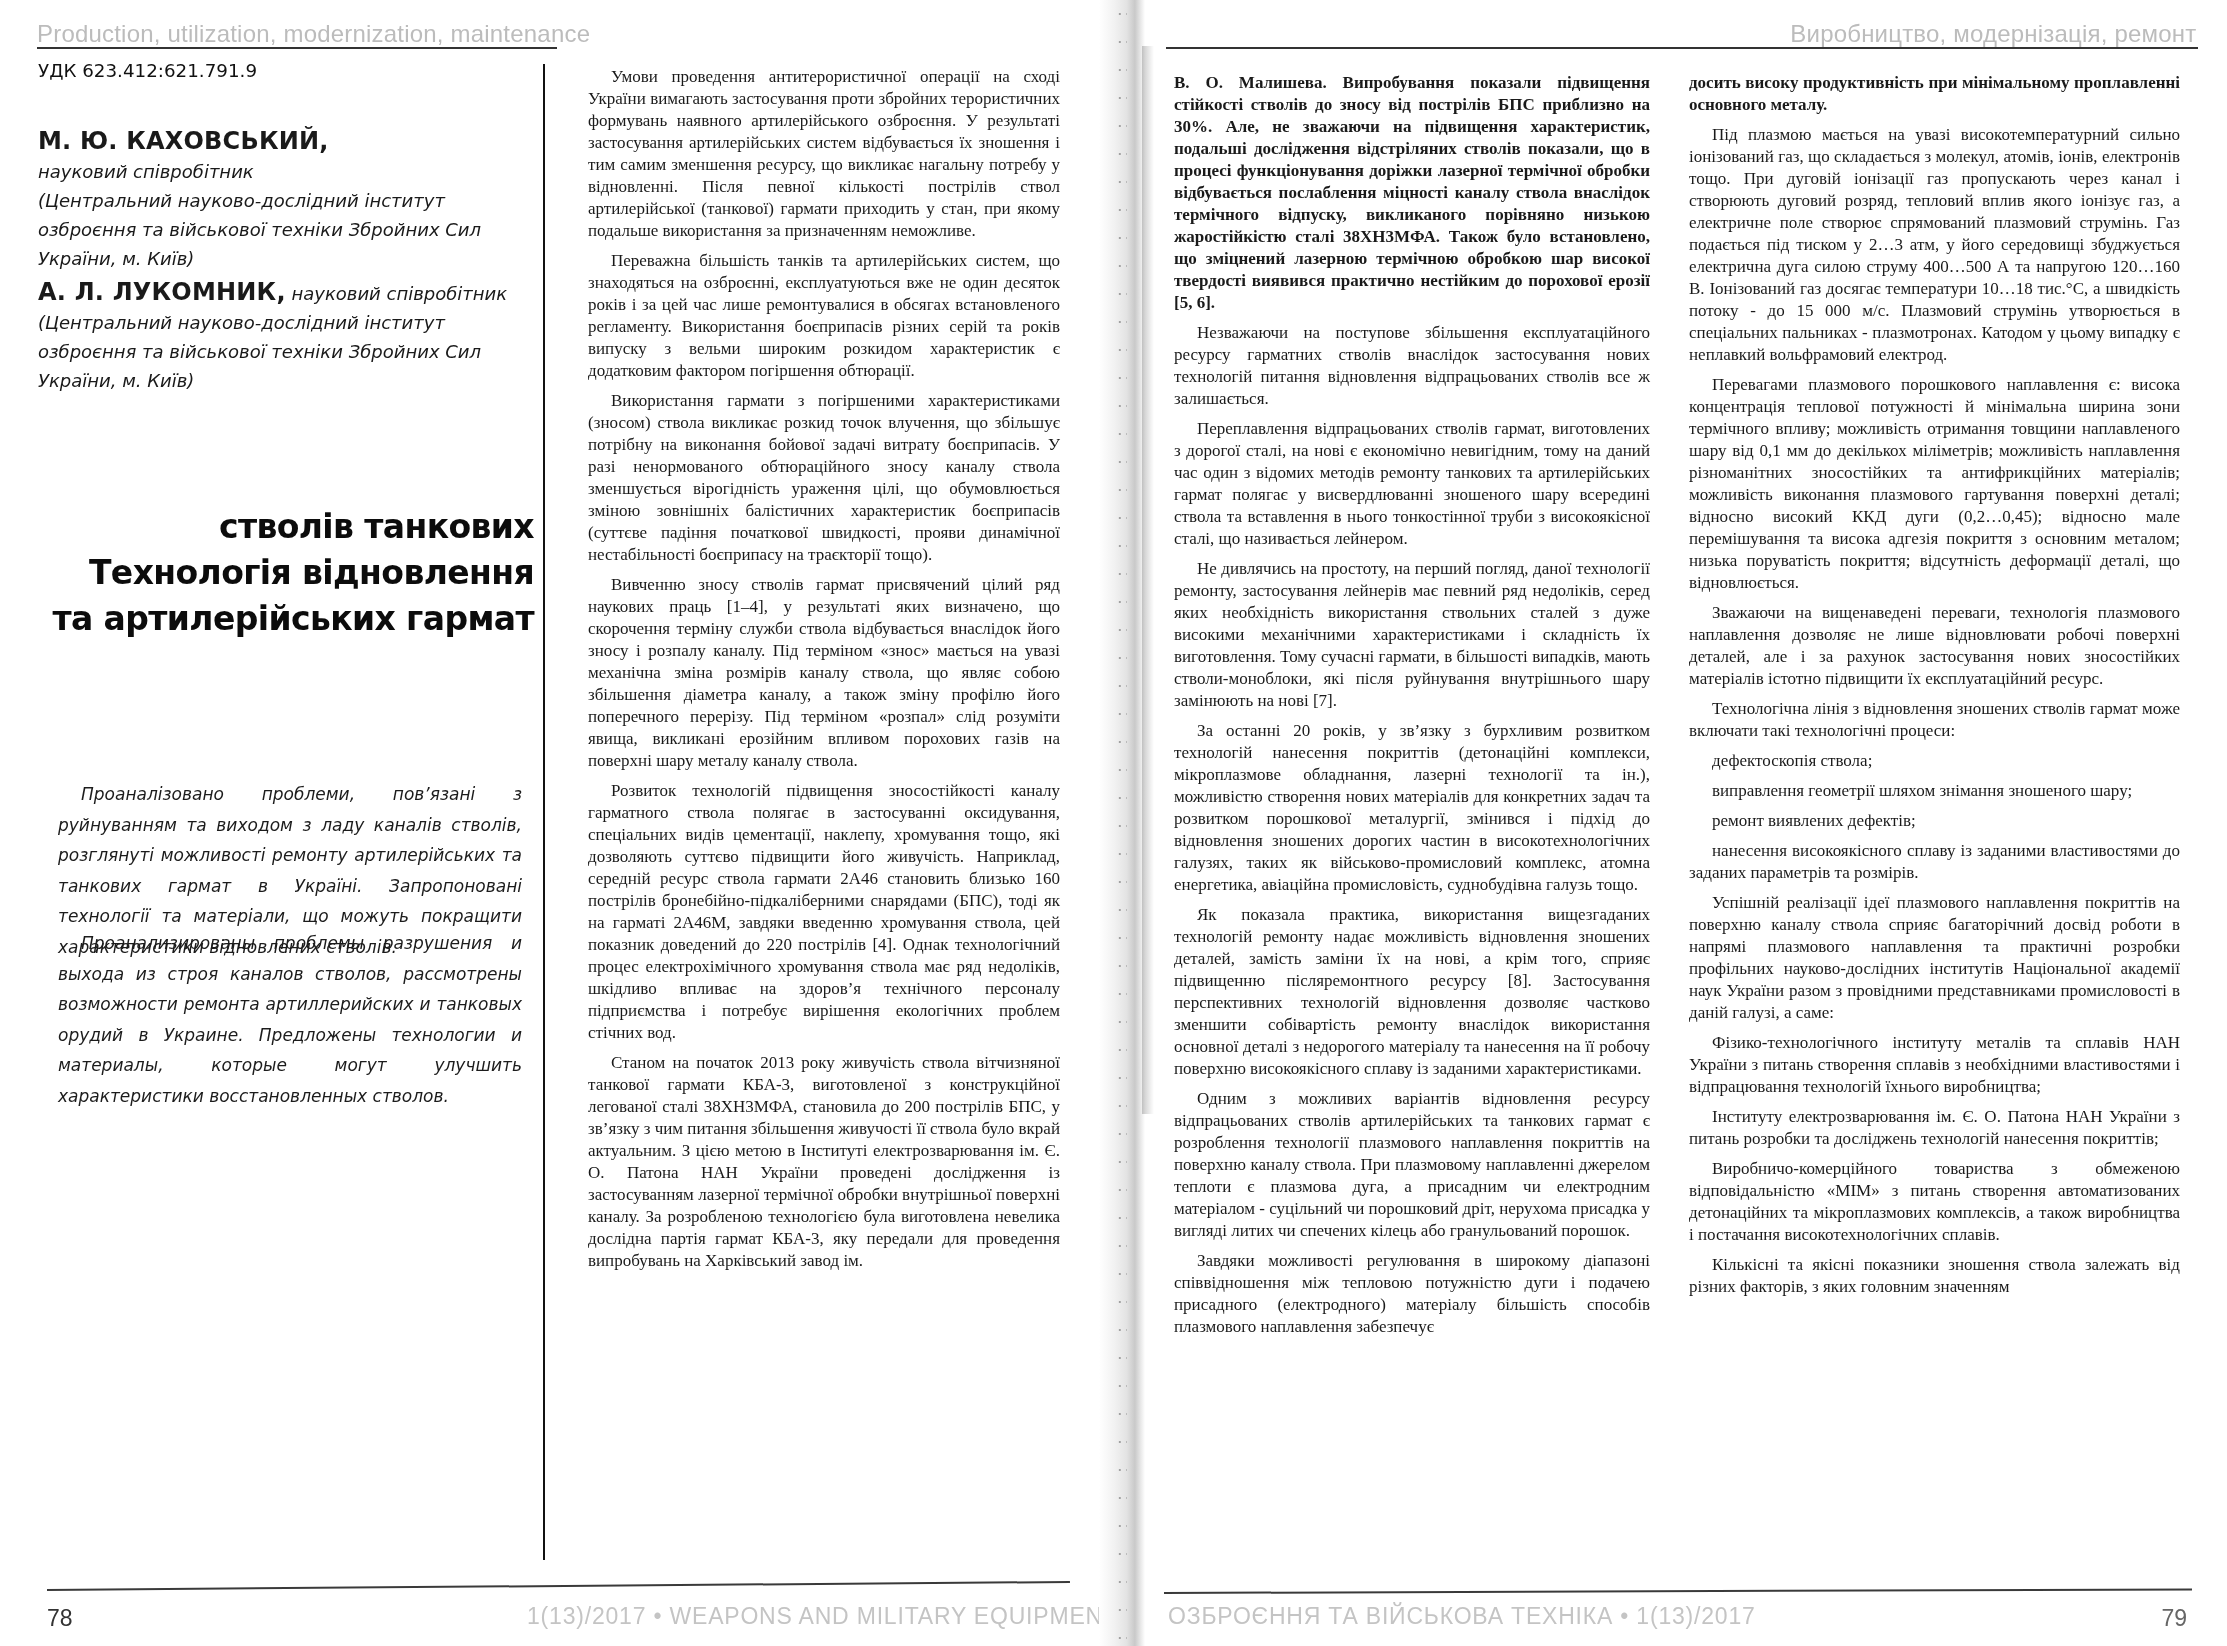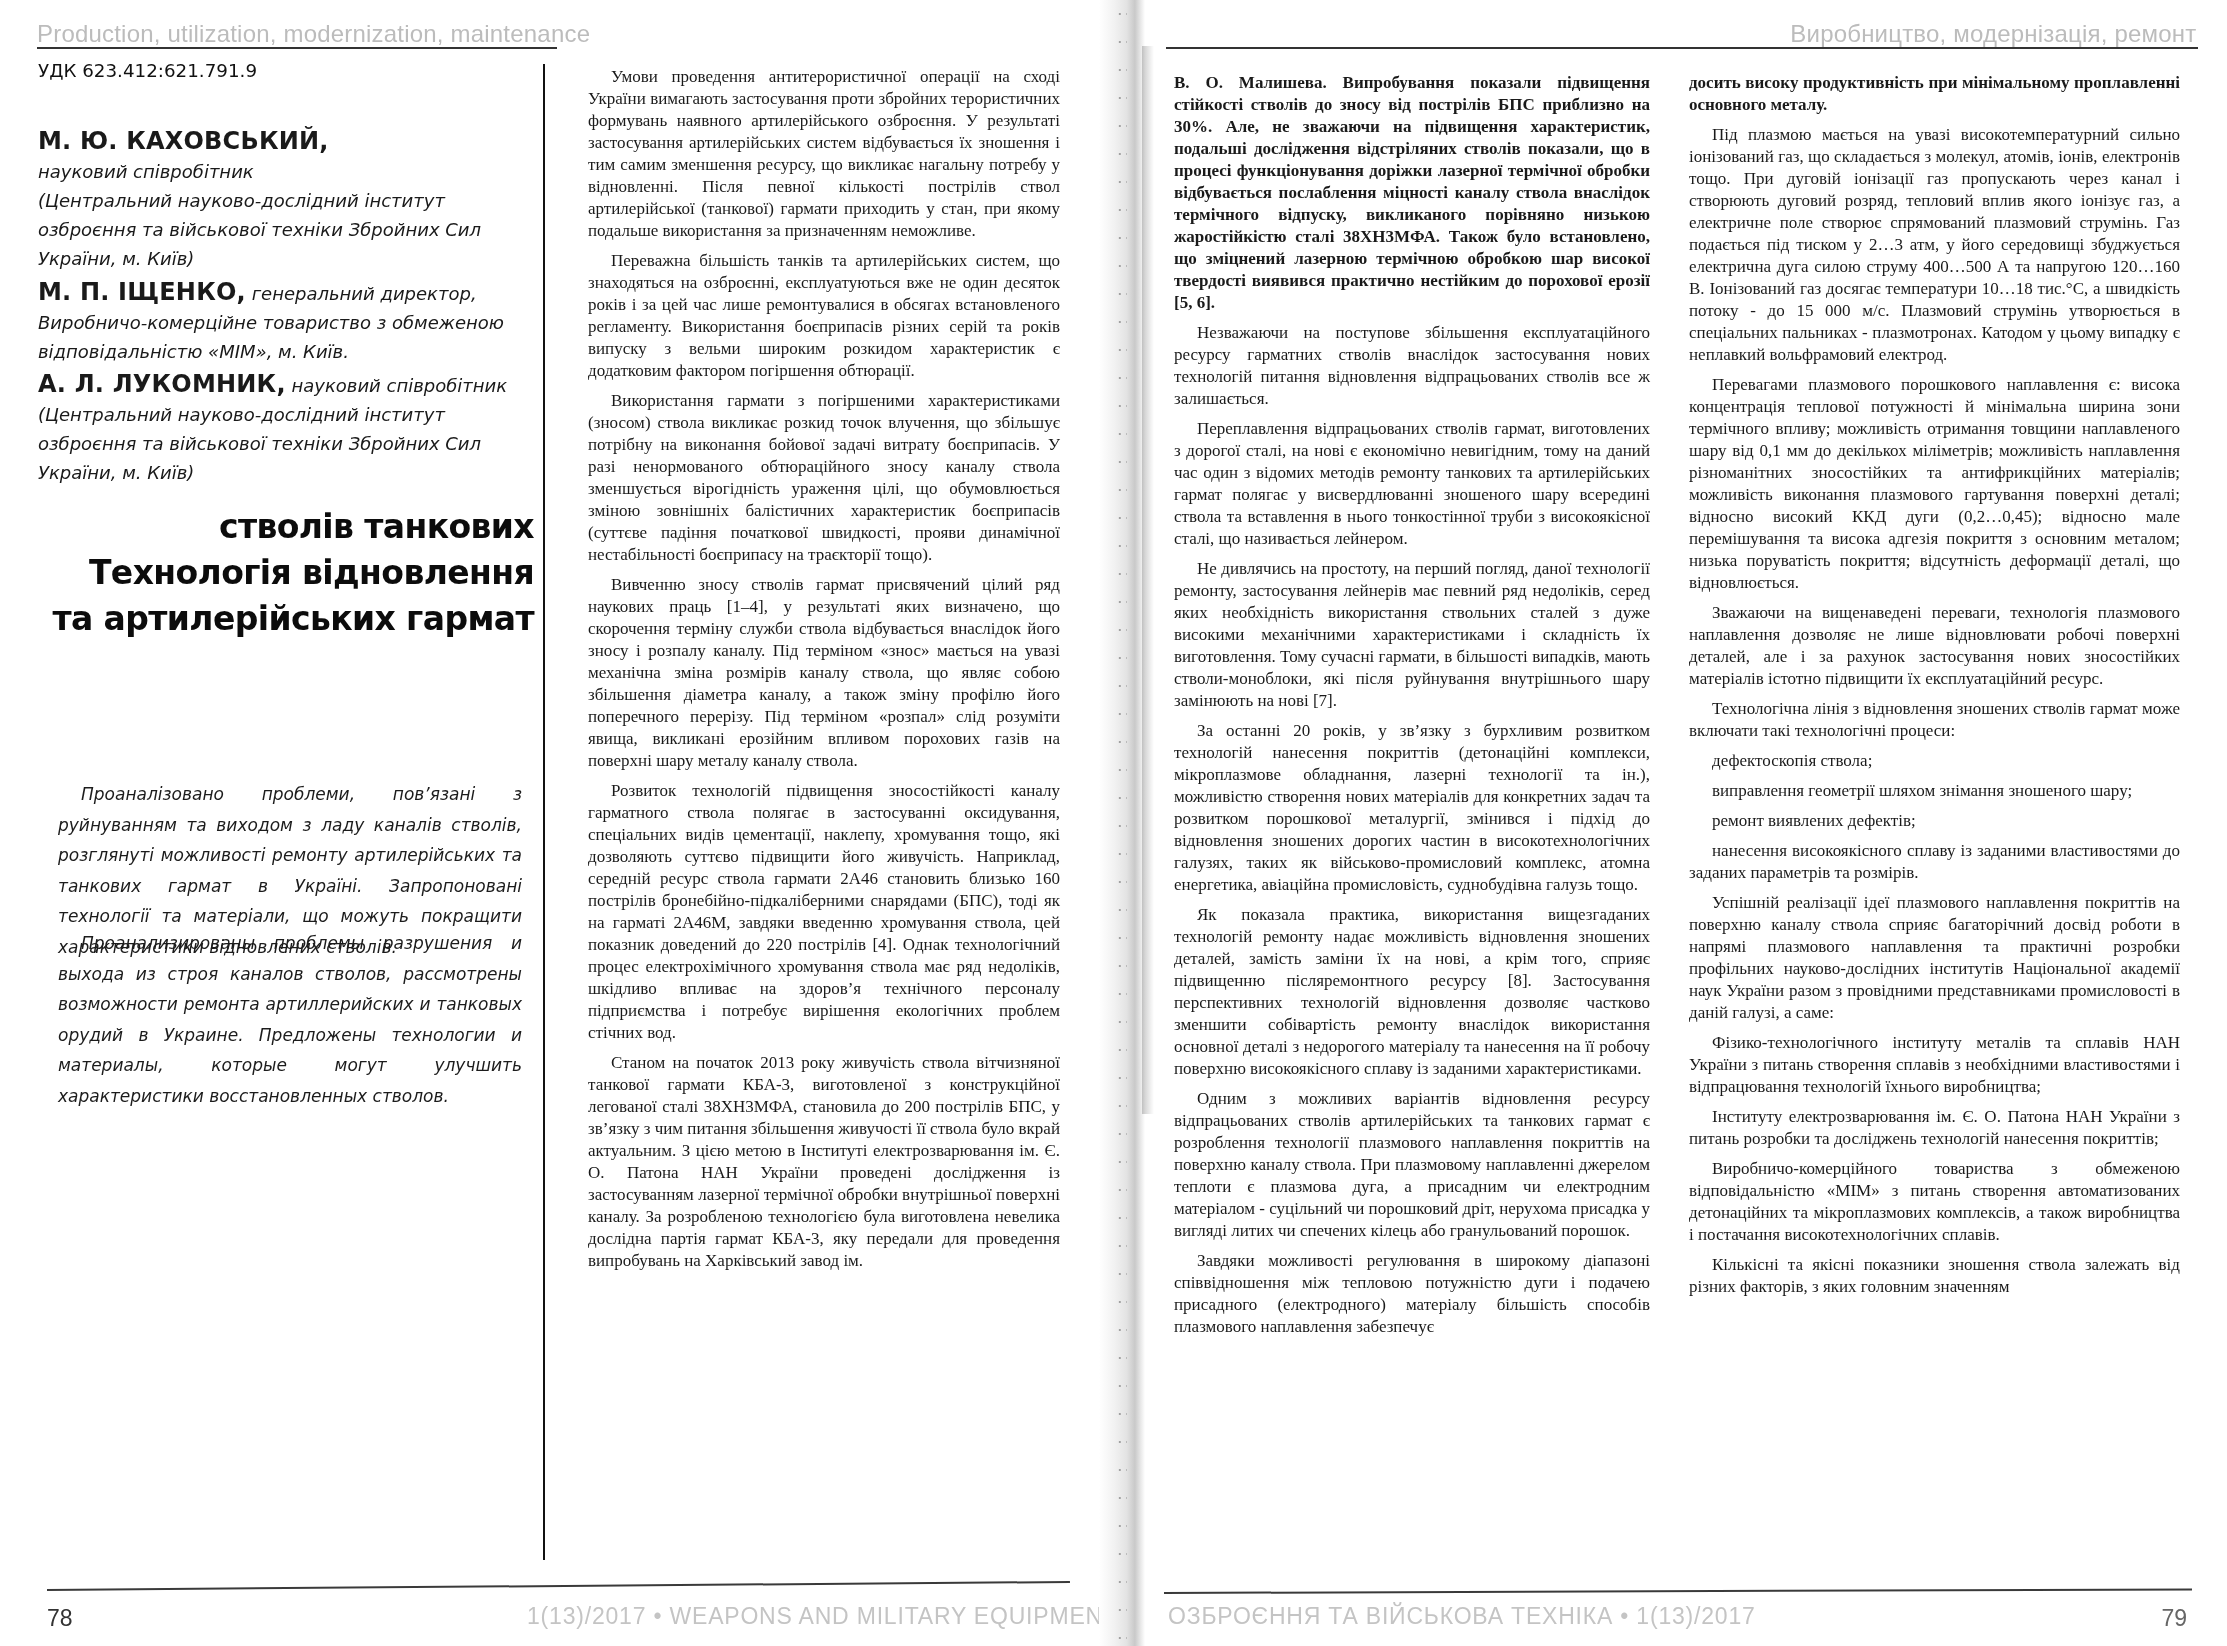--- a/index.html
+++ b/index.html
@@ -68,25 +68,20 @@
   <div class="running-head left">Production, utilization, modernization, maintenance</div>
   <div class="head-rule left"></div>
 
   <div class="meta">
     <div class="udc">УДК 623.412:621.791.9</div>
 
     <div class="author-block">
       <span class="author-name">М. Ю. КАХОВСЬКИЙ,</span><br>
       <span class="author-role">науковий співробітник</span>
       <span class="author-org">(Центральний науково-дослідний інститут озброєння та військової техніки Збройних Сил України, м. Київ)</span>
-    </div>
-    <div class="author-block" style="margin-top:4.6px">
-      <span class="author-name">М. П. ІЩЕНКО,</span>
-      <span class="author-role">генеральний директор,</span>
-      <span class="author-org">Виробничо-комерційне товариство з обмеженою відповідальністю «МІМ», м. Київ.</span>
     </div>
     <div class="author-block" style="margin-top:4.6px">
       <span class="author-name">А. Л. ЛУКОМНИК,</span>
       <span class="author-role">науковий співробітник</span>
       <span class="author-org">(Центральний науково-дослідний інститут озброєння та військової техніки Збройних Сил України, м. Київ)</span>
     </div>
   </div>
 
   <div class="title">
     <div>стволів танкових</div>

